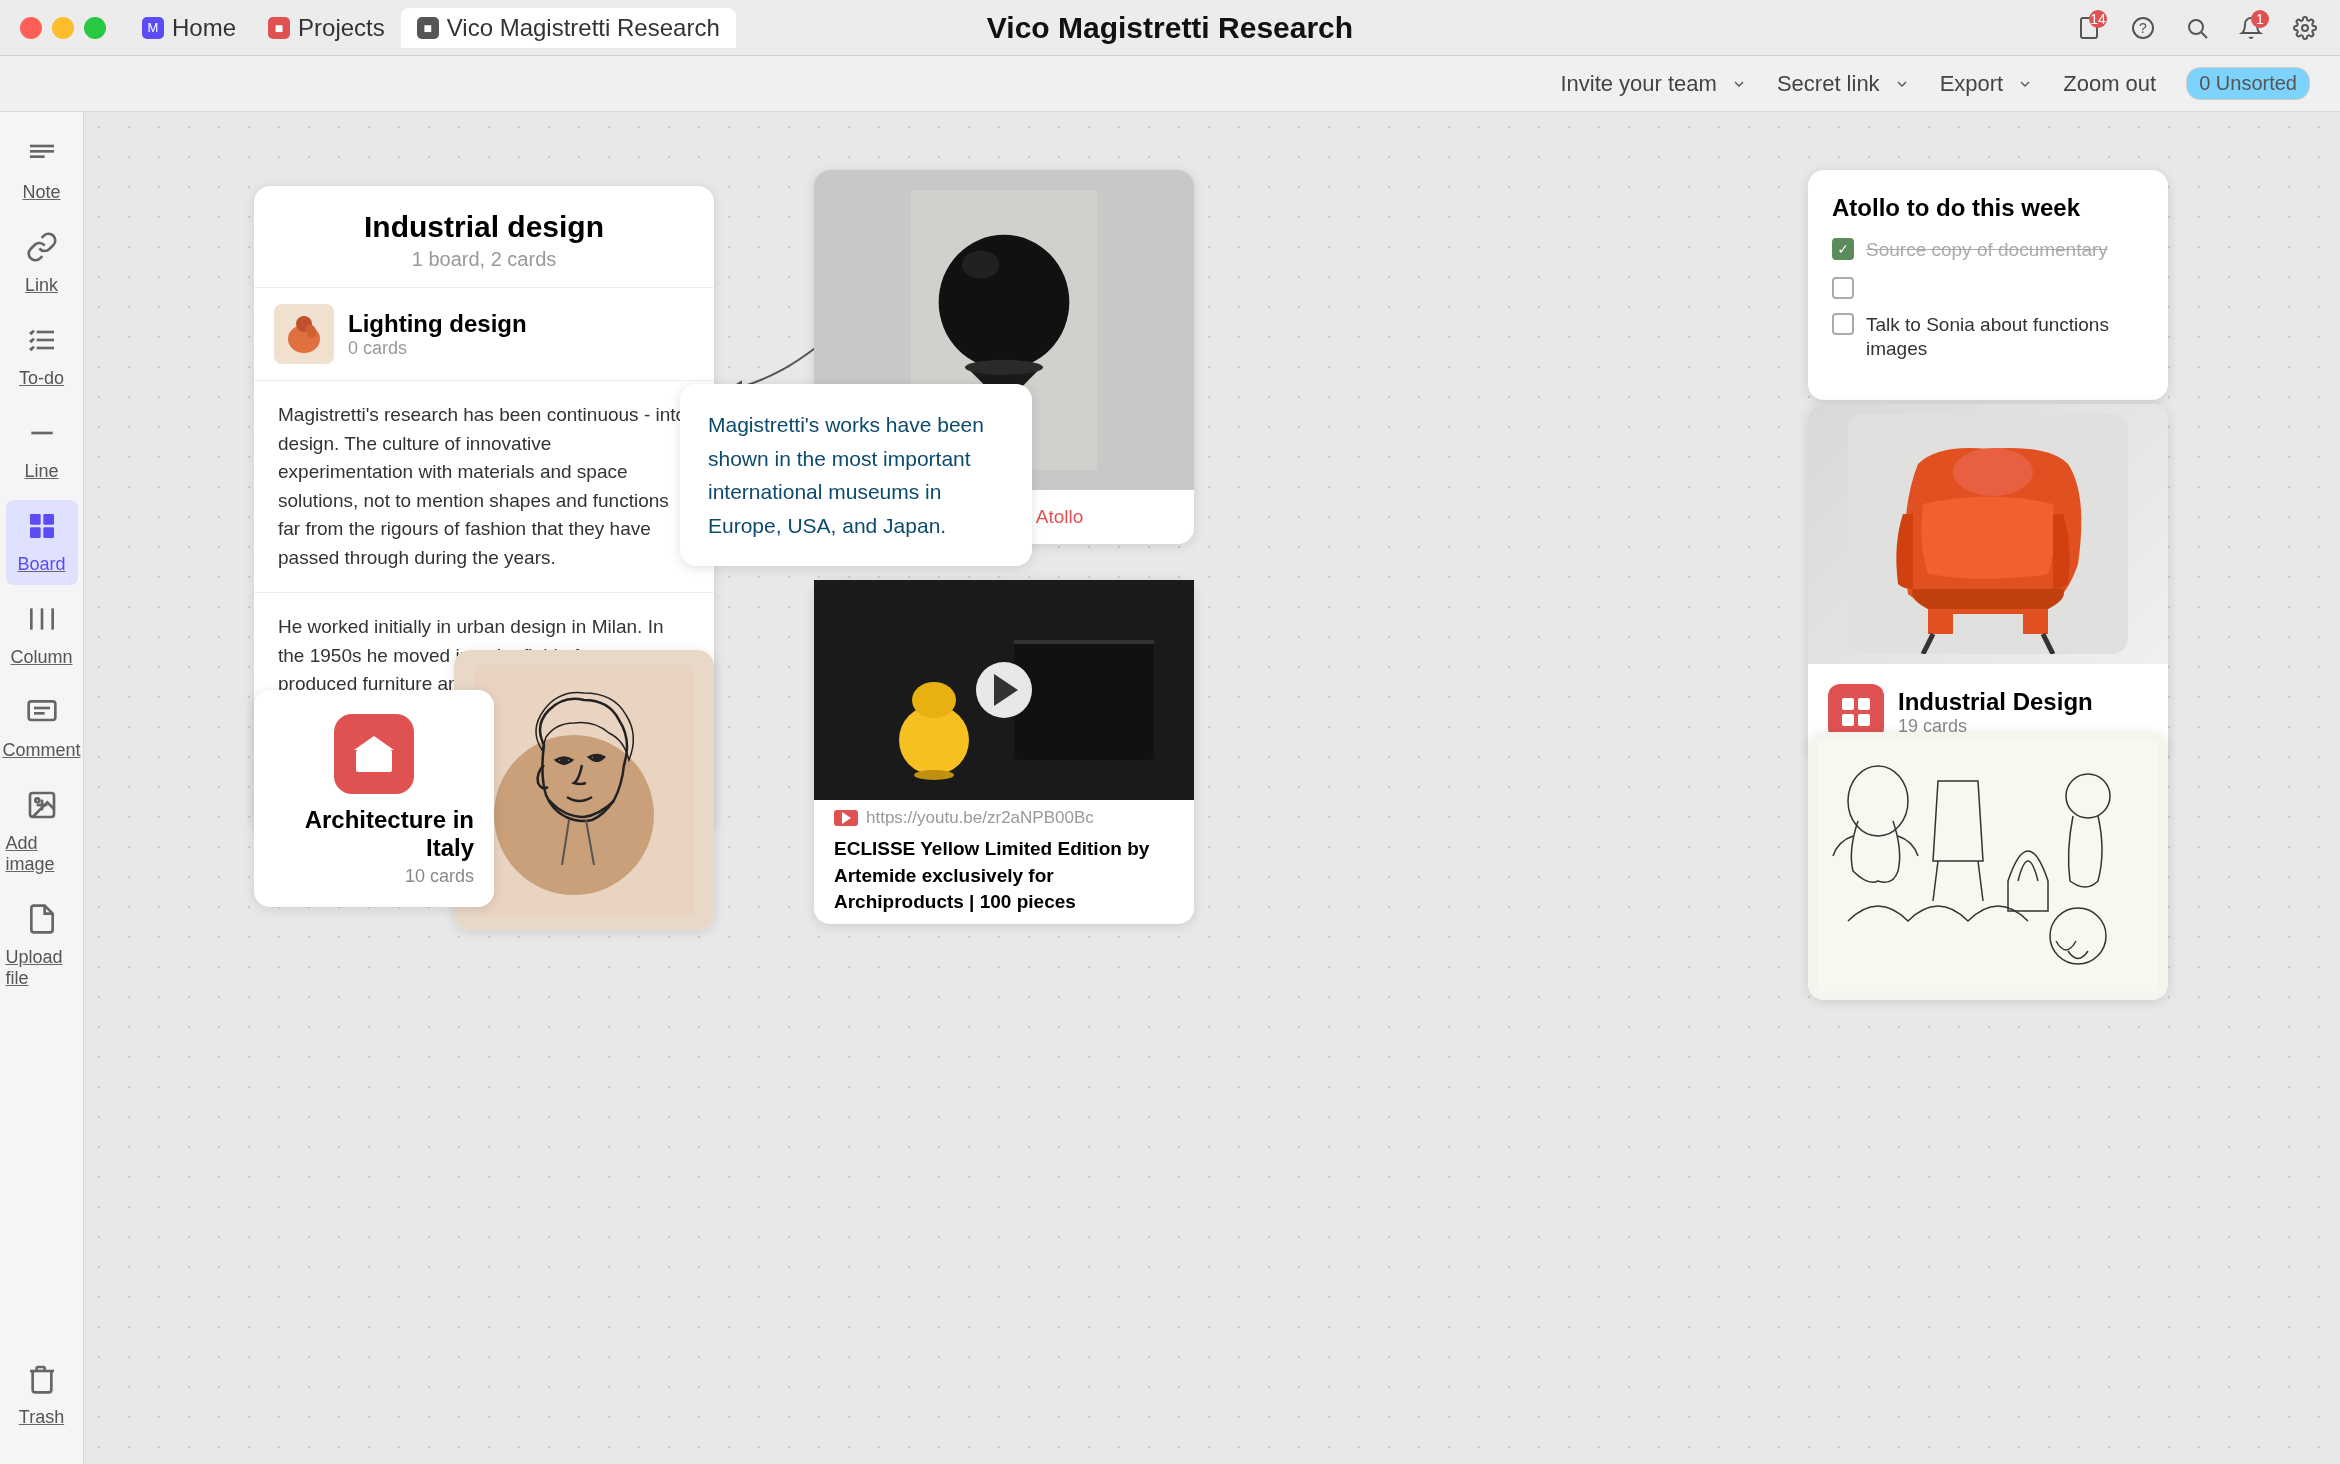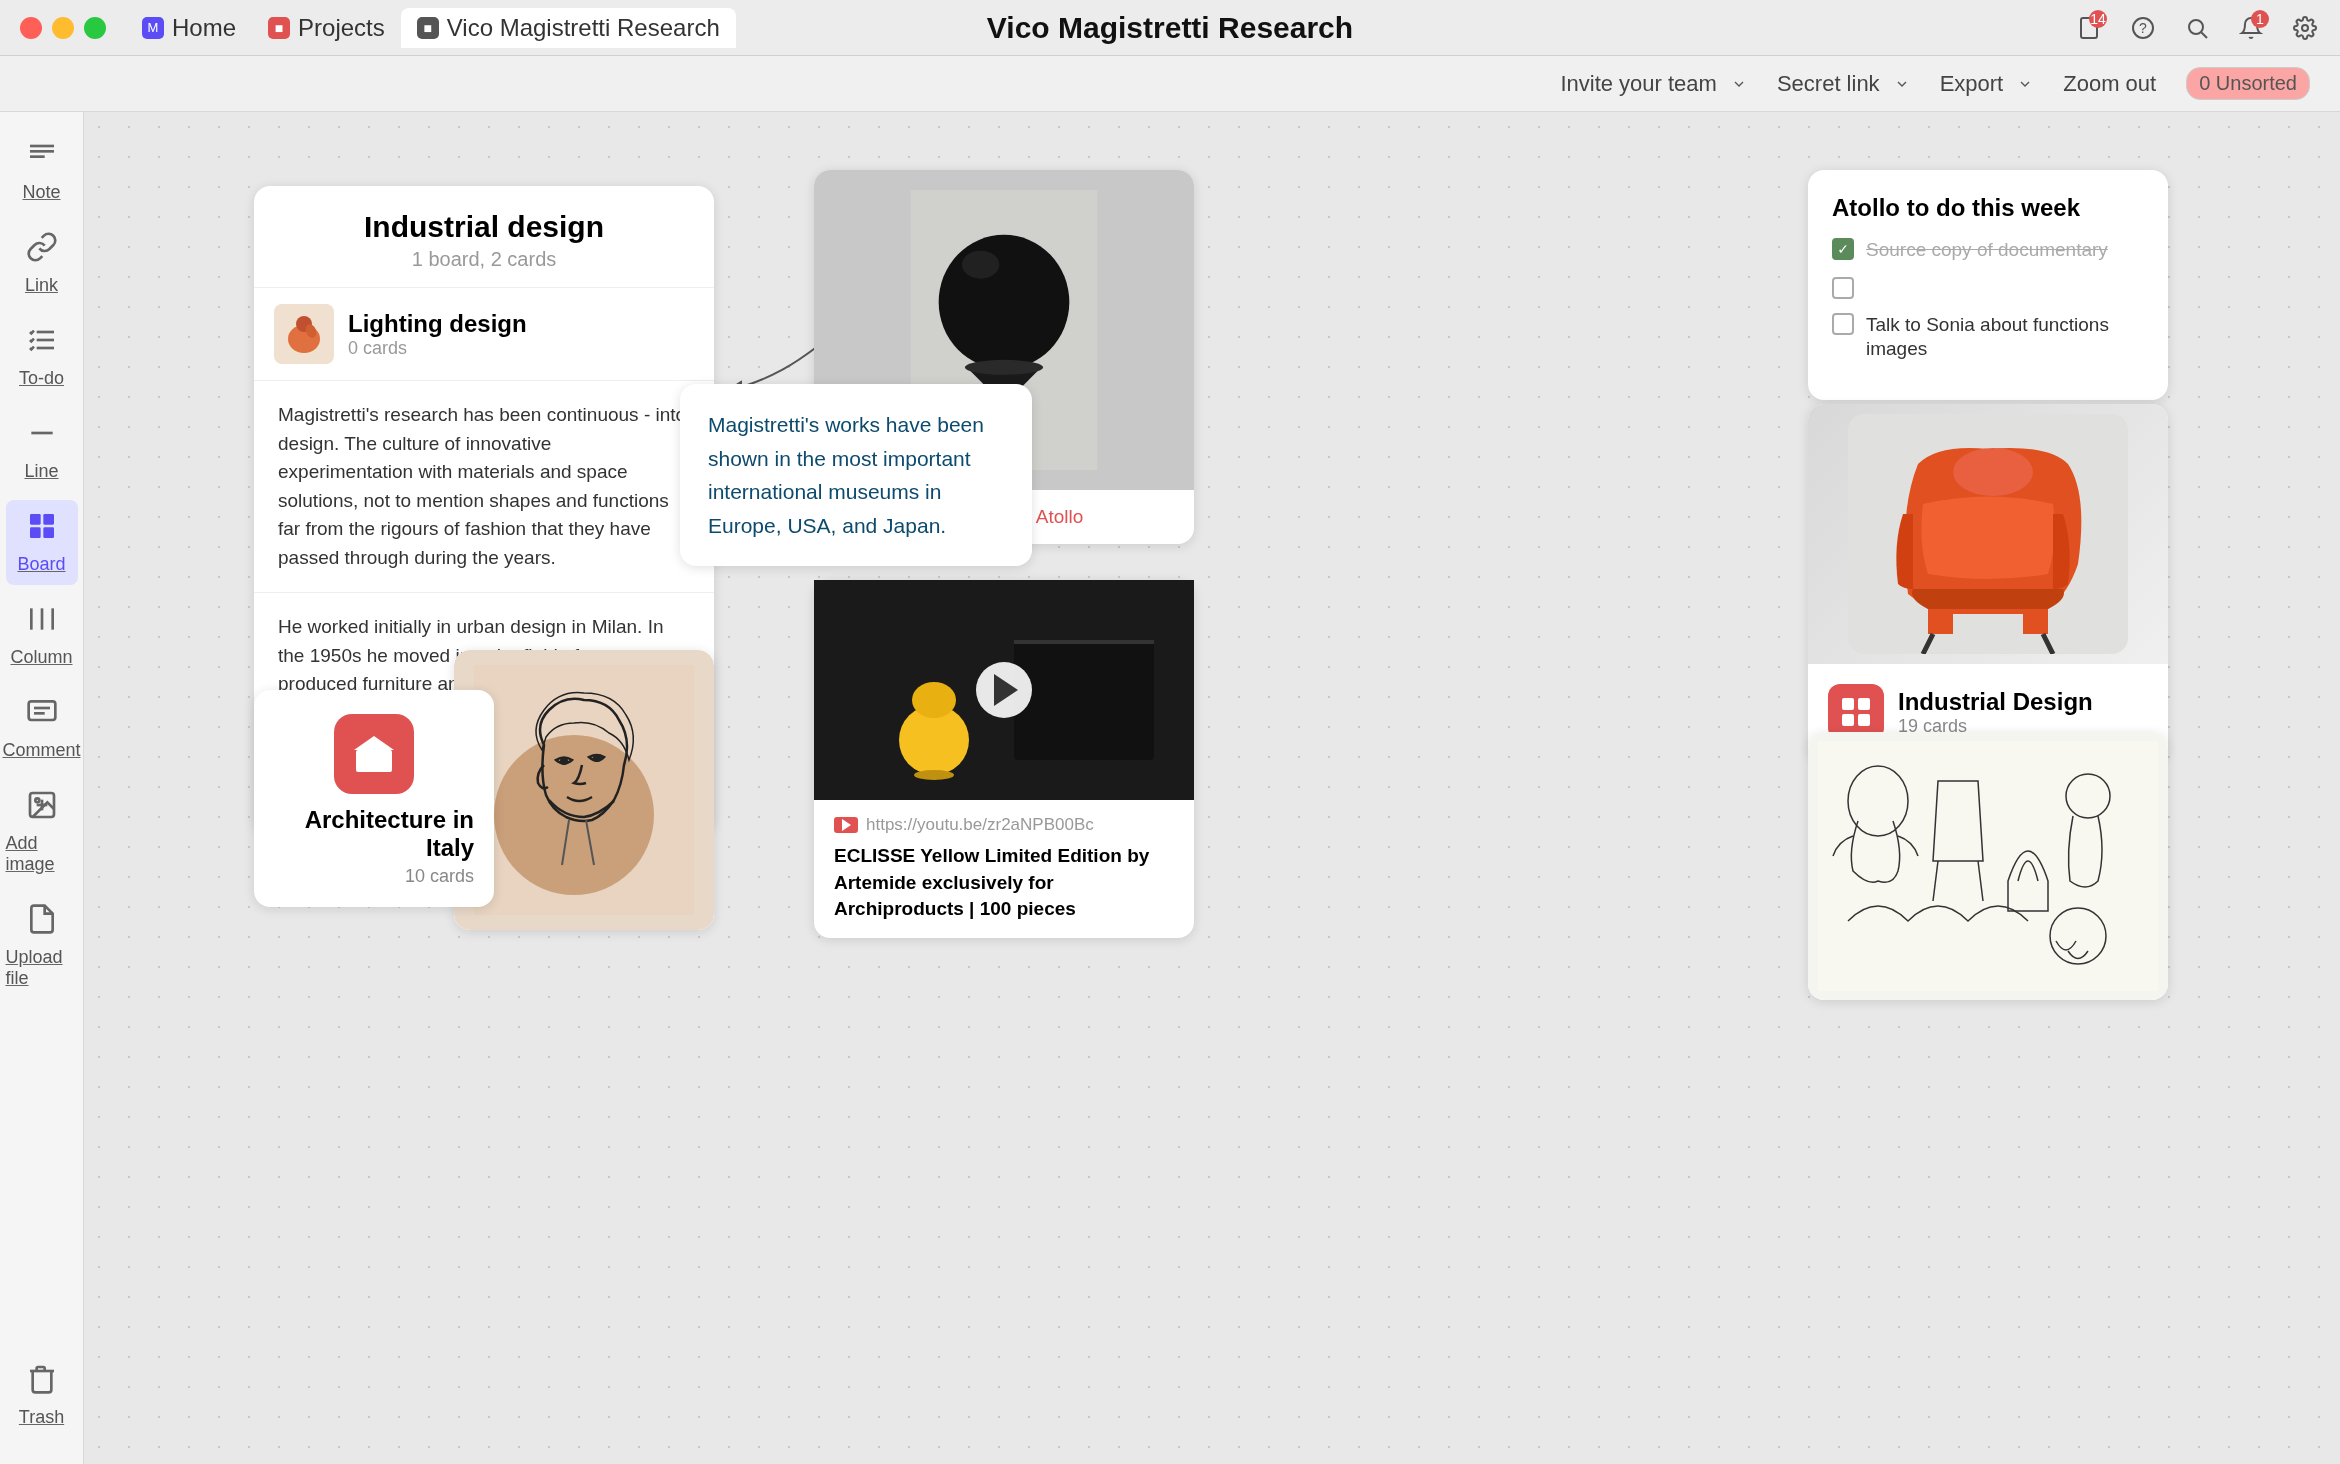--- a/index.html
+++ b/index.html
@@ -37,21 +37,21 @@
       height: 56px;
       background: #f0f0f0;
       display: flex;
       align-items: center;
       justify-content: flex-end;
       padding: 0 30px;
       gap: 30px;
       border-bottom: 1px solid #d8d8d8;
     }
     .toolbar-top .btn { font-size: 22px; color: #444; cursor: pointer; display: flex; align-items: center; gap: 14px; }
-    .unsorted-badge { background: #fca5a5; border: 1px solid #ccc; border-radius: 14px; padding: 4px 12px; font-size: 20px; color: #555; }
+    .unsorted-badge { background: #7dd3fc; border: 1px solid #ccc; border-radius: 14px; padding: 4px 12px; font-size: 20px; color: #555; }
 
     
     .main-container { display: flex; height: calc(1464px - 112px); }
 
     
     .sidebar {
       width: 84px;
       background: #f5f5f5;
       border-right: 1px solid #d8d8d8;
       display: flex;
@@ -135,21 +135,21 @@
     .quote-card p { font-size: 21px; line-height: 1.6; color: #0c4a6e; }
 
     
     .video-card {
       left: 730px; top: 468px;
       width: 380px;
     }
     .video-thumb { width: 100%; height: 220px; background: #1a1a1a; border-radius: 16px 16px 0 0; display: flex; align-items: center; justify-content: center; position: relative; }
     .play-btn { width: 56px; height: 56px; background: rgba(255,255,255,0.9); border-radius: 50%; display: flex; align-items: center; justify-content: center; }
     .play-icon { width: 0; height: 0; border-top: 16px solid transparent; border-bottom: 16px solid transparent; border-left: 24px solid #333; margin-left: 4px; }
-    .video-footer { padding: 15px 20px; }
+    .video-footer { padding: 8px 20px; }
     .yt-row { display: flex; align-items: center; gap: 8px; margin-bottom: 8px; }
     .yt-icon { width: 24px; height: 16px; background: #e05252; border-radius: 3px; display: flex; align-items: center; justify-content: center; }
     .yt-play { width: 0; height: 0; border-top: 6px solid transparent; border-bottom: 6px solid transparent; border-left: 9px solid white; }
     .yt-url { font-size: 17px; color: #999; }
     .video-title { font-size: 19px; color: #000000; font-weight: 600; line-height: 1.4; }
 
     
     .todo-card {
       right: 172px; top: 58px;
       width: 360px;

